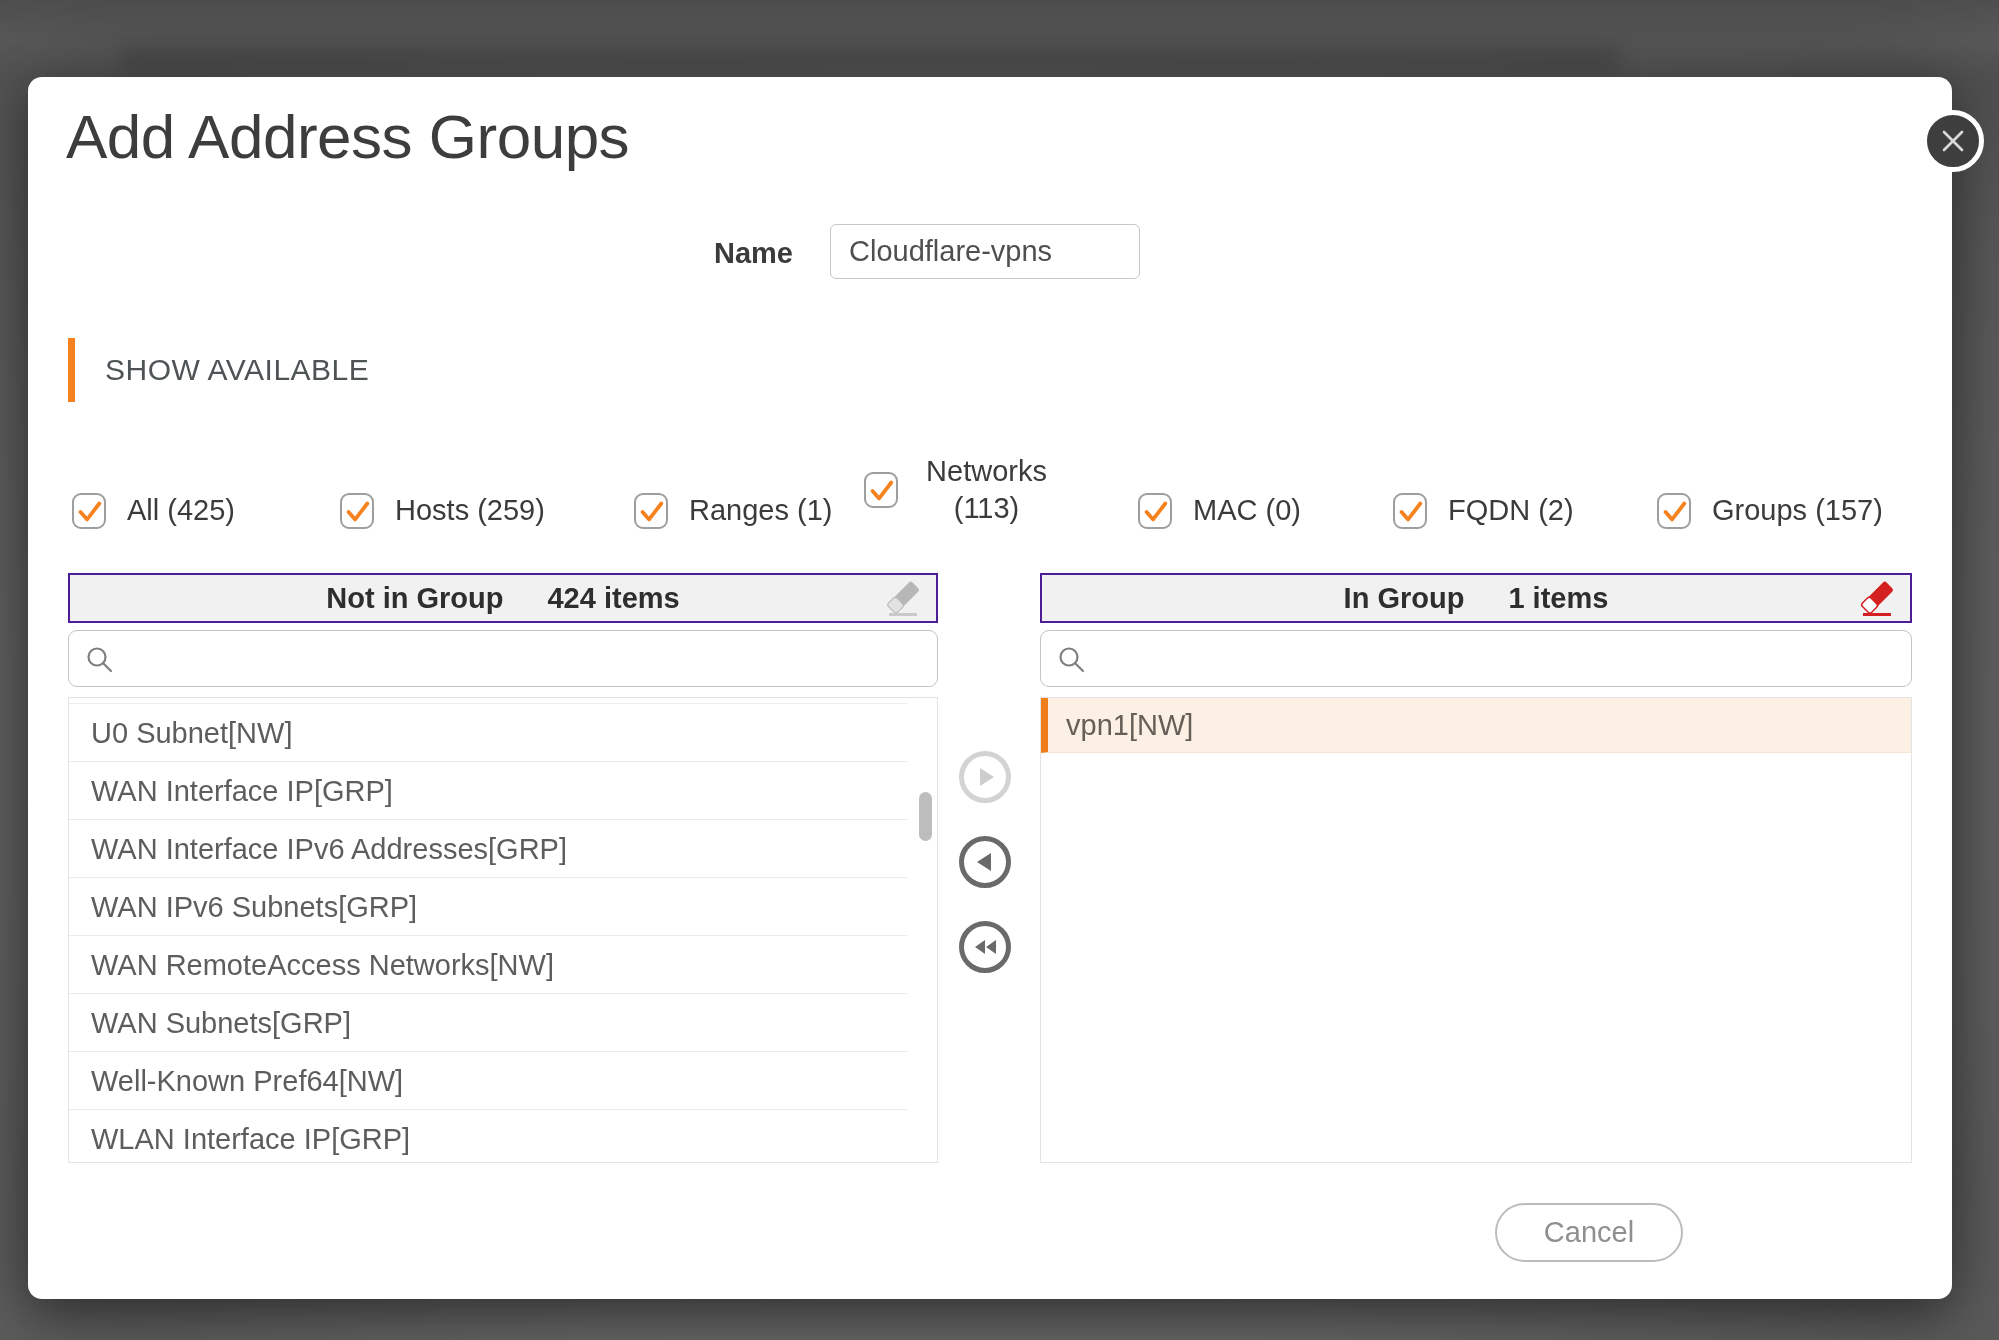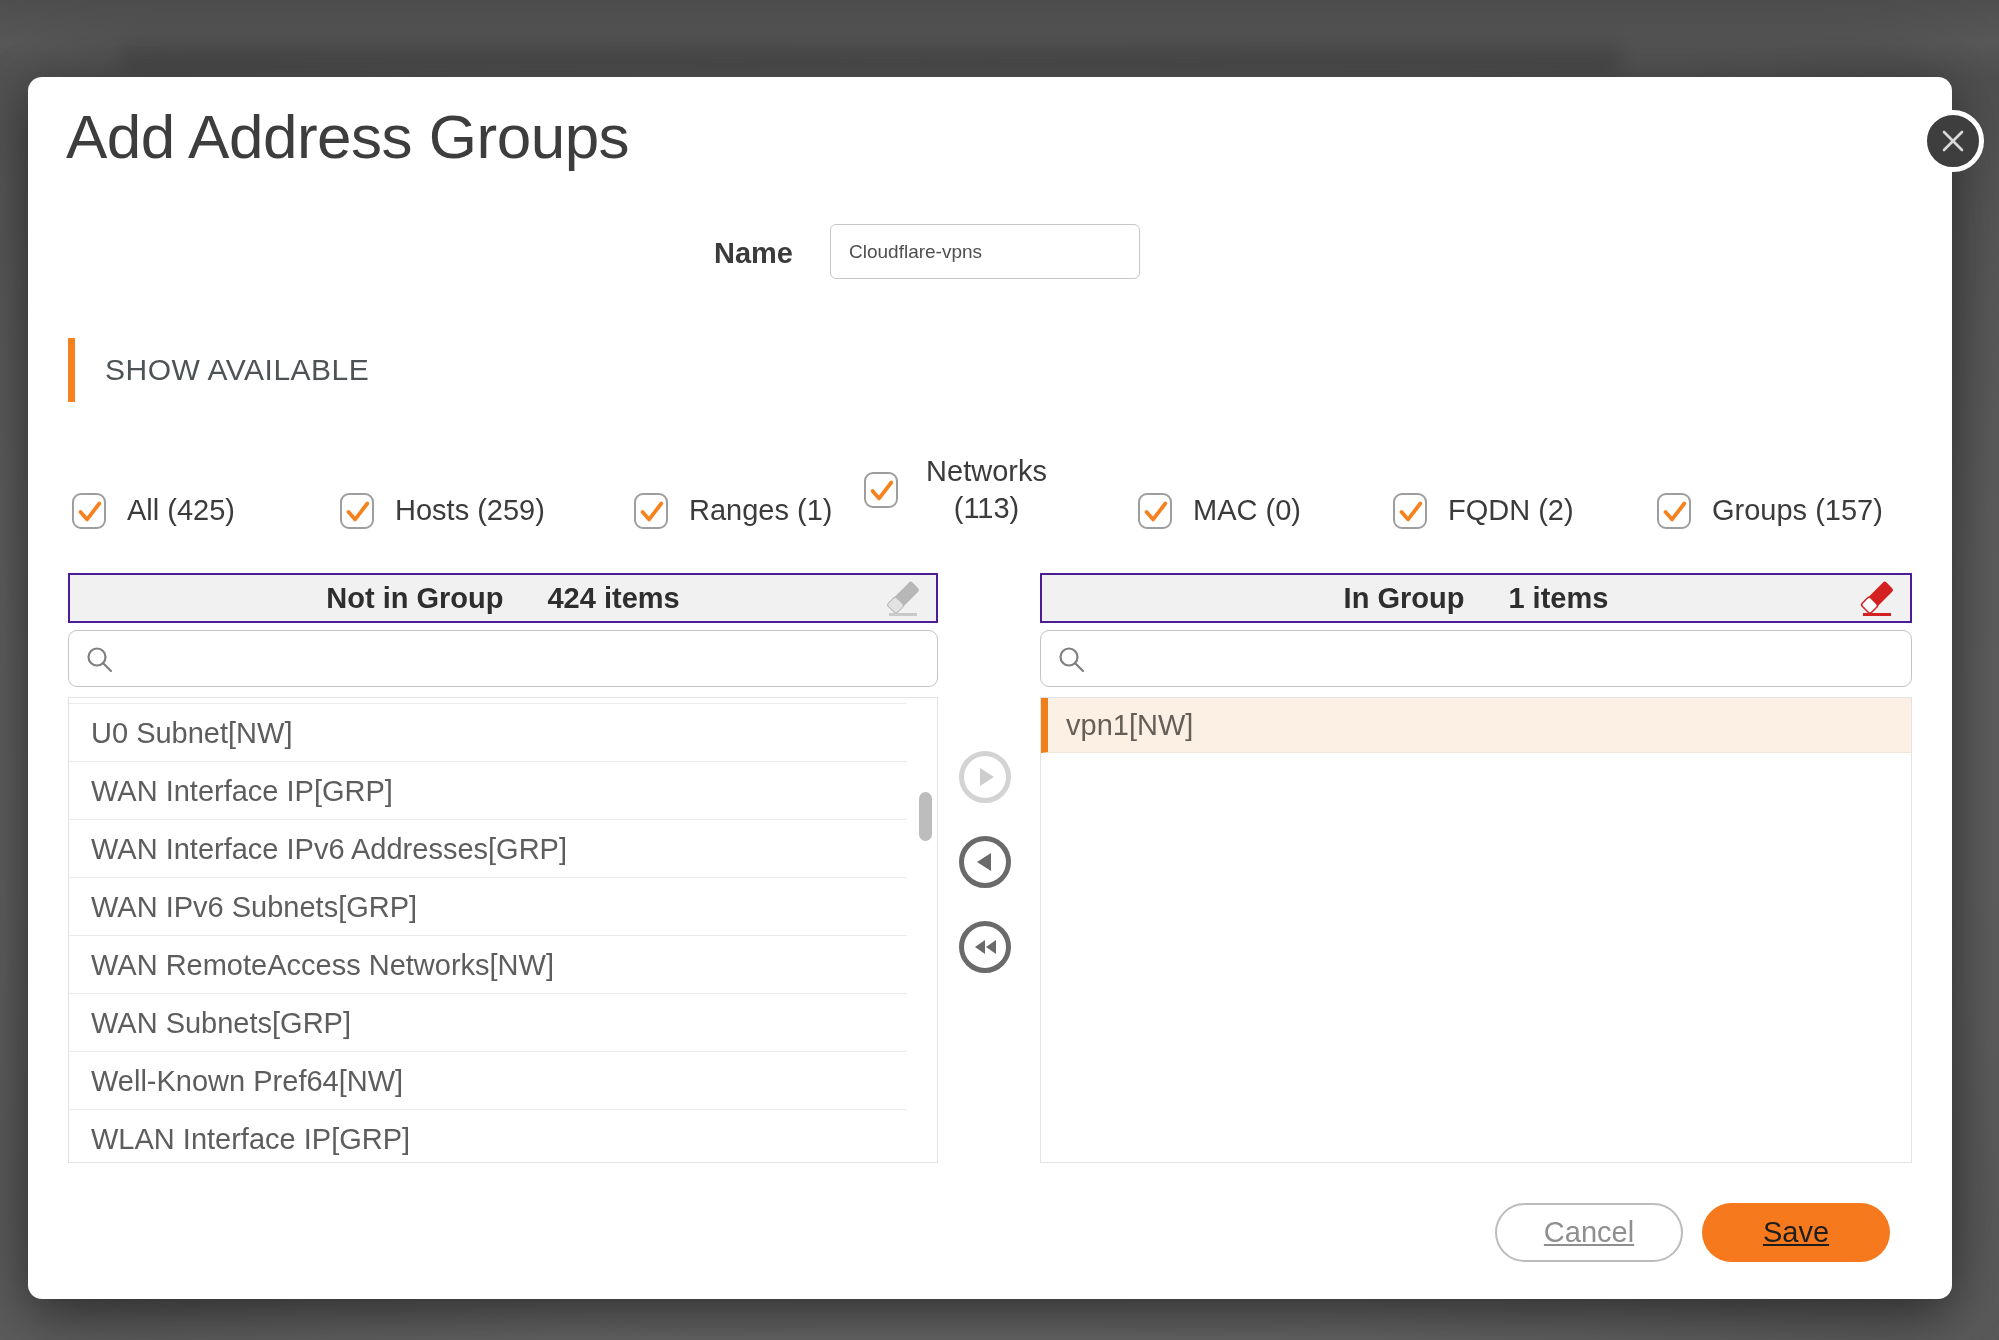--- a/index.html
+++ b/index.html
@@ -38,21 +38,21 @@
     display:flex; align-items:center; justify-content:center; cursor:pointer;
   }
   
   .name-label {
     position:absolute; left:560px; top:160px; width:205px;
     text-align:right; font-size:29px; font-weight:700; color:#3b3b3b;
   }
   .name-input {
     position:absolute; left:802px; top:147px; width:310px; height:55px;
     border:1px solid #c6c6c6; border-radius:6px;
-    font-family:inherit; font-size:19px; color:#4f4f4f; padding:0 18px;
+    font-family:inherit; font-size:29px; color:#4f4f4f; padding:0 18px;
     outline:none; background:#fff;
   }
   
   .section-header {
     position:absolute; left:40px; top:261px; height:64px;
     display:flex; align-items:center; gap:30px;
   }
   .section-bar { width:7px; height:64px; background:#f6821f; }
   .section-text { font-size:30px; color:#4e5356; letter-spacing:.5px; }
   
@@ -116,21 +116,20 @@
     position:absolute; left:931px; width:52px; height:52px;
     border:5px solid #6a6a6a; border-radius:50%; background:#fff;
     display:flex; align-items:center; justify-content:center; cursor:pointer;
   }
   .transfer-btn.disabled { border-color:#d3d3d3; cursor:default; }
   
   .btn {
     position:absolute; top:1126px; width:188px; height:59px; border-radius:30px;
     font-family:inherit; font-size:29px; display:flex; align-items:center; justify-content:center;
     cursor:pointer;
-    text-decoration:underline;
   }
   .btn.cancel { left:1467px; background:#fff; border:2px solid #bcbcbc; color:#8f8f8f; }
   .btn.save   { left:1674px; background:#f6791d; border:none; color:#1e1e1e; font-weight:500; }
 </style>
 </head>
 <body>
 
 <div class="backdrop">
   <div class="backdrop-topband"></div>
   <div class="backdrop-blur-toolbar"></div>
@@ -286,15 +285,14 @@
         <line x1="18.5" y1="18.5" x2="26" y2="26" stroke="#7f7f7f" stroke-width="2.2" stroke-linecap="round"></line>
       </svg>
       <input class="search-input" type="text" value="" style="">
     </div>
     <div class="list">
       <div class="list-row selected">vpn1[NW]</div>
     </div>
   </div>
 
   <div class="btn cancel">Cancel</div>
-  <div class="btn save">Save</div>
 
 </div>
 
 </body></html>

